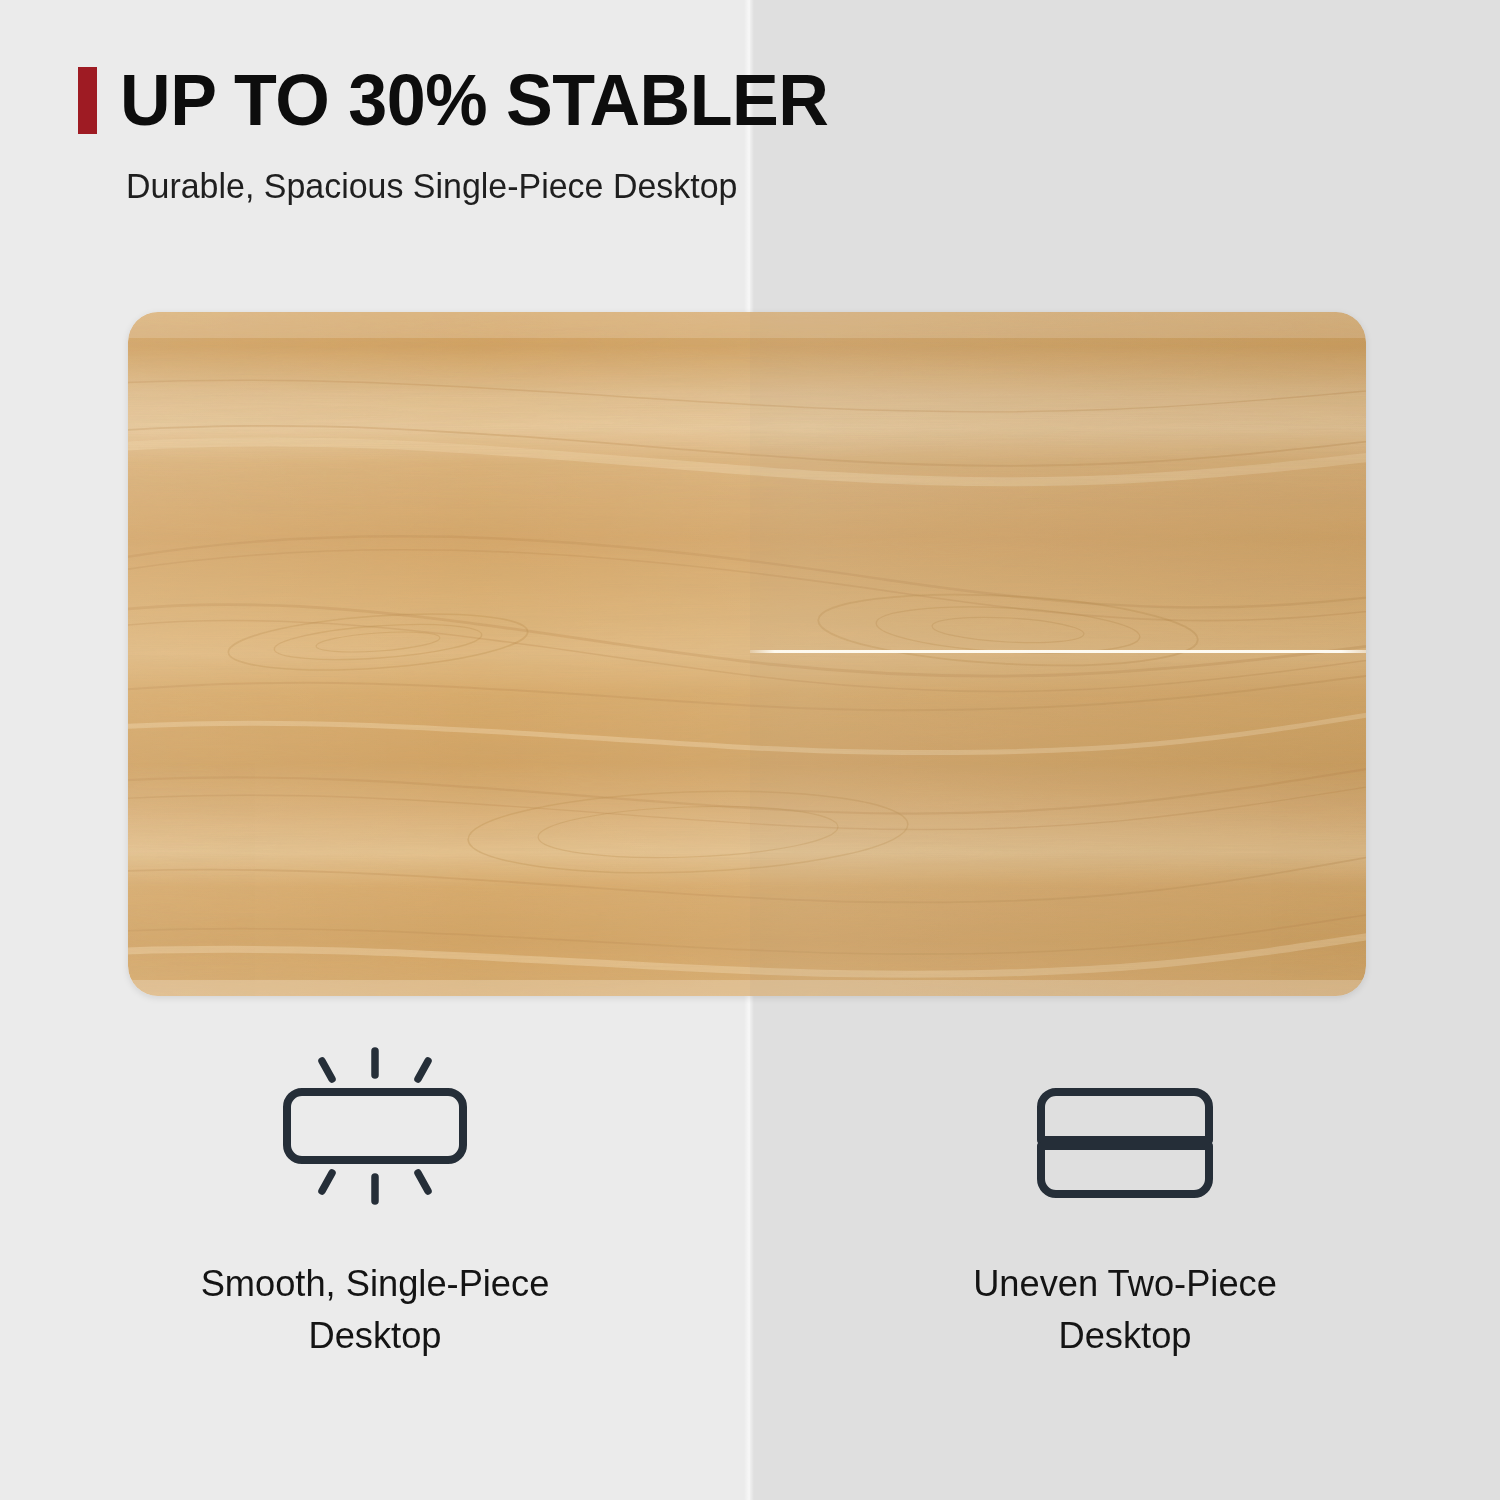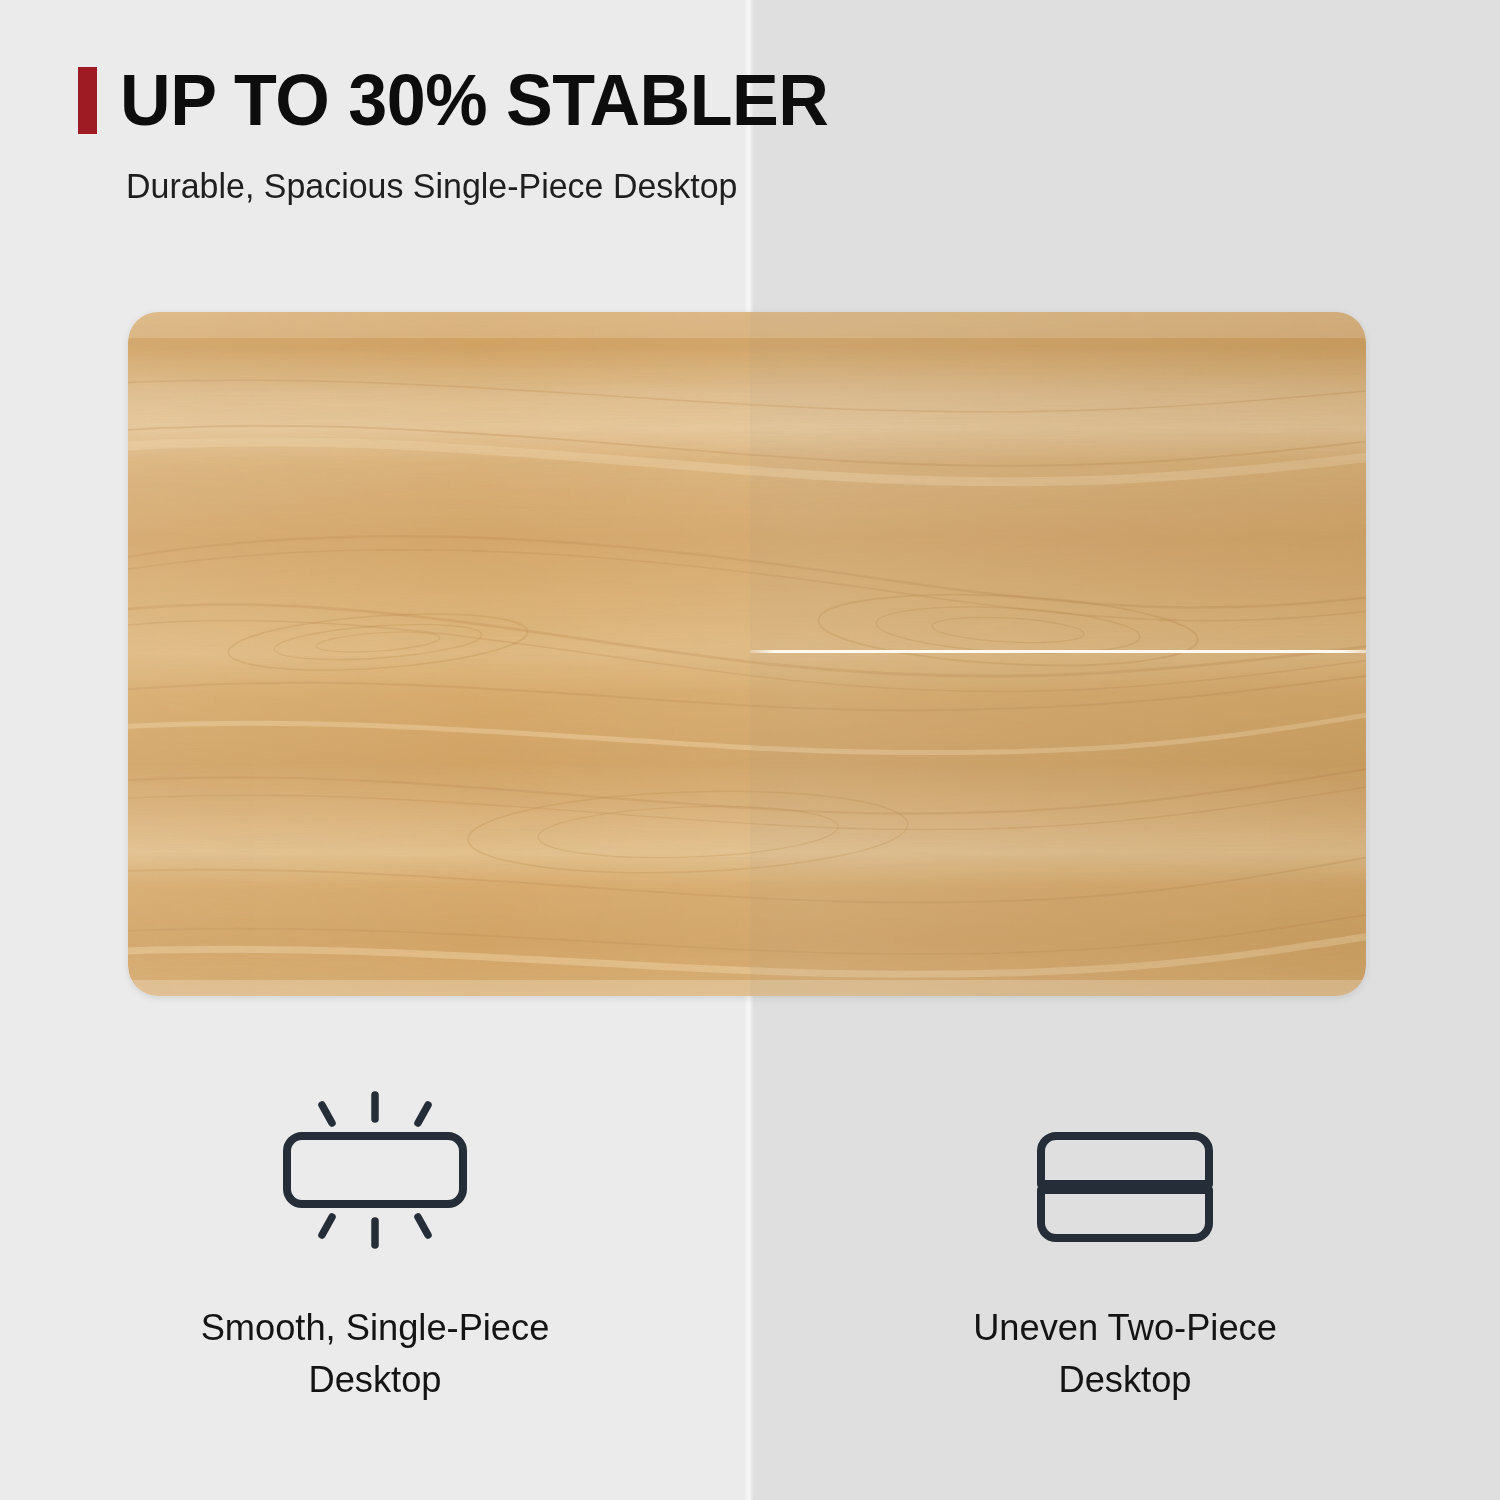--- a/index.html
+++ b/index.html
@@ -114,21 +114,21 @@
     width: 616px;
     height: 684px;
     background: rgba(120,120,120,0.055);
     pointer-events: none;
   }
 
   
   .compare {
     position: absolute;
     left: 0;
-    top: 1040px;
+    top: 996px;
     width: 1298px;
     height: 420px;
   }
   .compare-col {
     position: absolute;
     top: 0;
     width: 750px;
     height: 420px;
   }
   .compare-col.left  { left: 0; }

